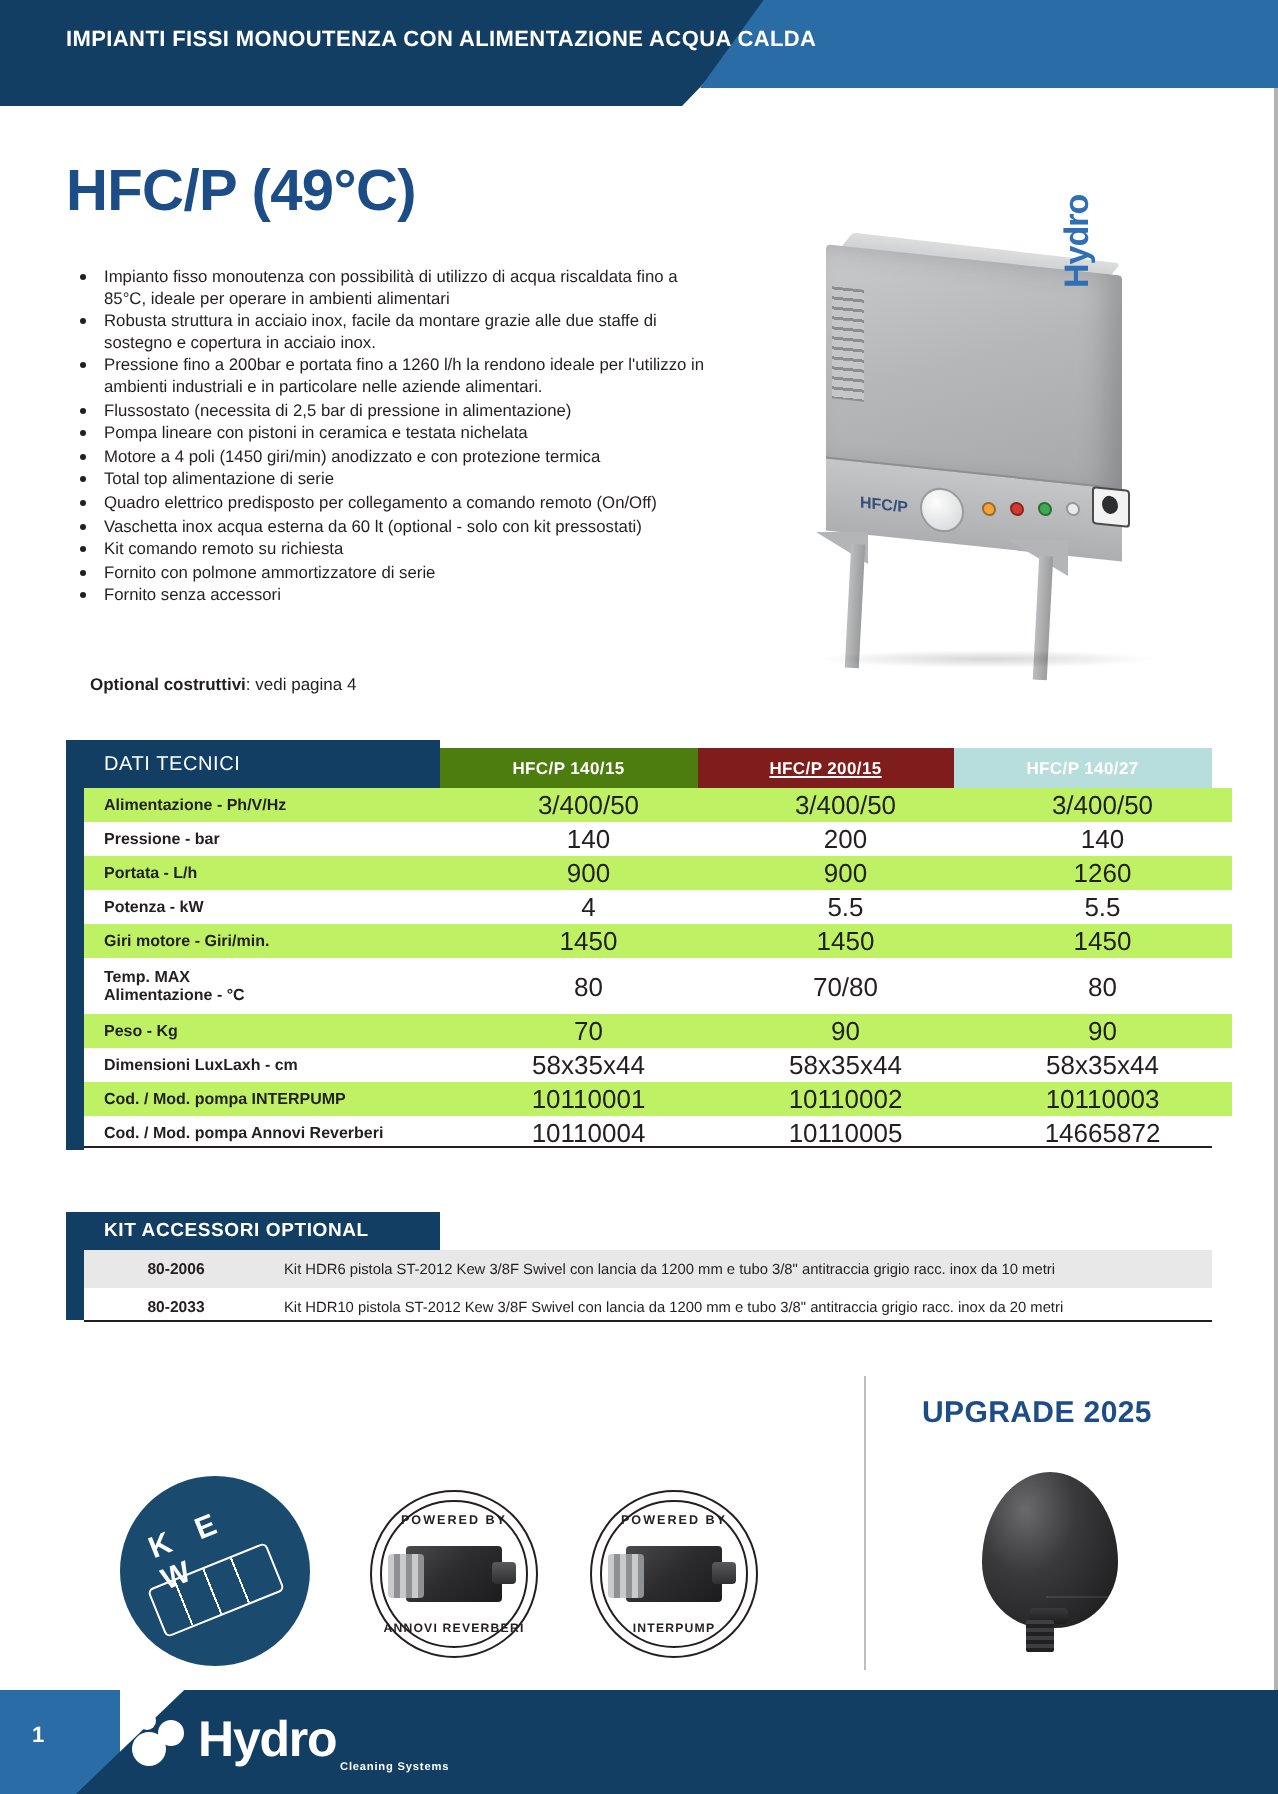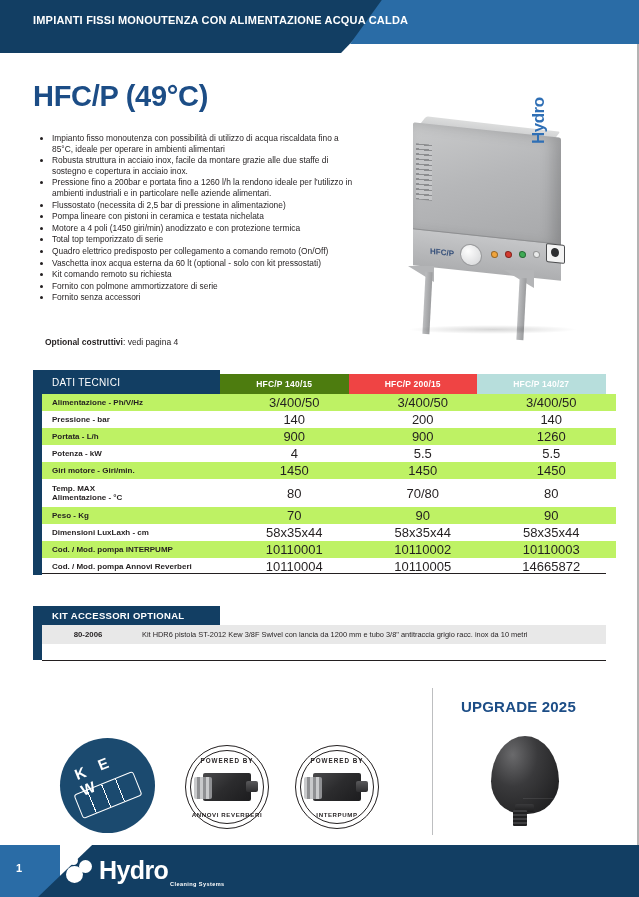--- a/index.html
+++ b/index.html
@@ -114,21 +114,21 @@
     position:absolute;left:9px;top:0;width:178px;height:24px;background:#123e63;
     color:#ffffff;font-size:10px;font-weight:normal;letter-spacing:.3px;
     display:flex;align-items:center;padding-left:10px;box-sizing:border-box;
   }
   .dt-head{position:absolute;left:187px;top:4px;display:flex;}
   .dt-head div{
     width:128.5px;height:20px;display:flex;align-items:center;justify-content:center;
     color:#ffffff;font-size:8.5px;font-weight:bold;letter-spacing:.2px;
   }
   .dt-head .c1{background:#4d7c0f;}
-  .dt-head .c2{background:#ef4444;}
+  .dt-head .c2{background:#7f1d1d;text-decoration:underline;}
   .dt-head .c3{background:#b7dedc;}
   table.dt{
     position:absolute;left:9px;top:24px;width:564px;border-collapse:collapse;
     table-layout:fixed;
   }
   table.dt td{
     font-size:13px;padding:0;height:17px;vertical-align:middle;
   }
   table.dt td.lab{
     width:178px;font-weight:bold;font-size:8px;padding-left:10px;color:#231f20;
@@ -258,21 +258,21 @@
   <div class="title">HFC/P (49°C)</div>
 
   <div class="bullets">
     <ul>
       <li>Impianto fisso monoutenza con possibilità di utilizzo di acqua riscaldata fino a 85°C, ideale per operare in ambienti alimentari</li>
       <li>Robusta struttura in acciaio inox, facile da montare grazie alle due staffe di sostegno e copertura in acciaio inox.</li>
       <li>Pressione fino a 200bar e portata fino a 1260 l/h la rendono ideale per l'utilizzo in ambienti industriali e in particolare nelle aziende alimentari.</li>
       <li>Flussostato (necessita di 2,5 bar di pressione in alimentazione)</li>
       <li>Pompa lineare con pistoni in ceramica e testata nichelata</li>
       <li>Motore a 4 poli (1450 giri/min) anodizzato e con protezione termica</li>
-      <li>Total top temporizzato di serie</li>
+      <li>Total top alimentazione di serie</li>
       <li>Quadro elettrico predisposto per collegamento a comando remoto (On/Off)</li>
       <li>Vaschetta inox acqua esterna da 60 lt  (optional - solo con kit pressostati)</li>
       <li>Kit comando remoto su richiesta</li>
       <li>Fornito con polmone ammortizzatore di serie</li>
       <li>Fornito senza accessori</li>
     </ul>
   </div>
   <div class="optional-line">
     <b>Optional costruttivi</b><span>: vedi pagina 4</span>
   </div>
@@ -377,20 +377,24 @@
 
   <div class="kit-wrap">
     <div class="kit-strip"></div>
     <div class="kit-title">KIT ACCESSORI OPTIONAL</div>
     <table class="kit">
       <tbody>
           <tr class="alt">
         <td class="code">80-2006</td>
         <td class="desc">Kit HDR6 pistola ST-2012 Kew 3/8F Swivel con lancia da 1200 mm e tubo 3/8" antitraccia grigio racc. inox da 10 metri</td>
       </tr>
+      <tr>
+        <td class="code">80-2033</td>
+        <td class="desc">Kit HDR10 pistola ST-2012 Kew 3/8F Swivel con lancia da 1200 mm e tubo 3/8" antitraccia grigio racc. inox da 20 metri</td>
+      </tr>
     </tbody>
       </table>
     <div class="kit-rule"></div>
   </div>
 
   <div class="badges">
     <div class="kew-badge">
       <div class="kew-letters">K E W</div>
       <div class="kew-lance"></div>
     </div>

